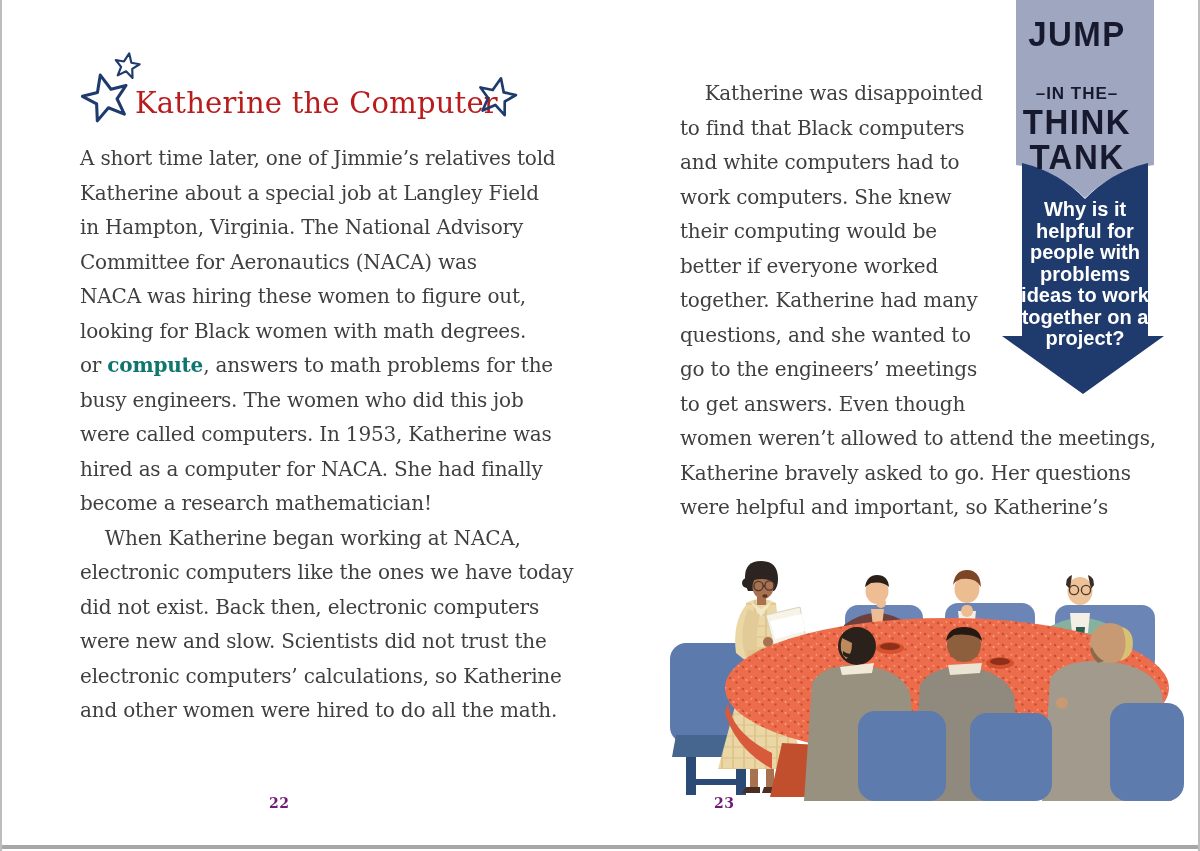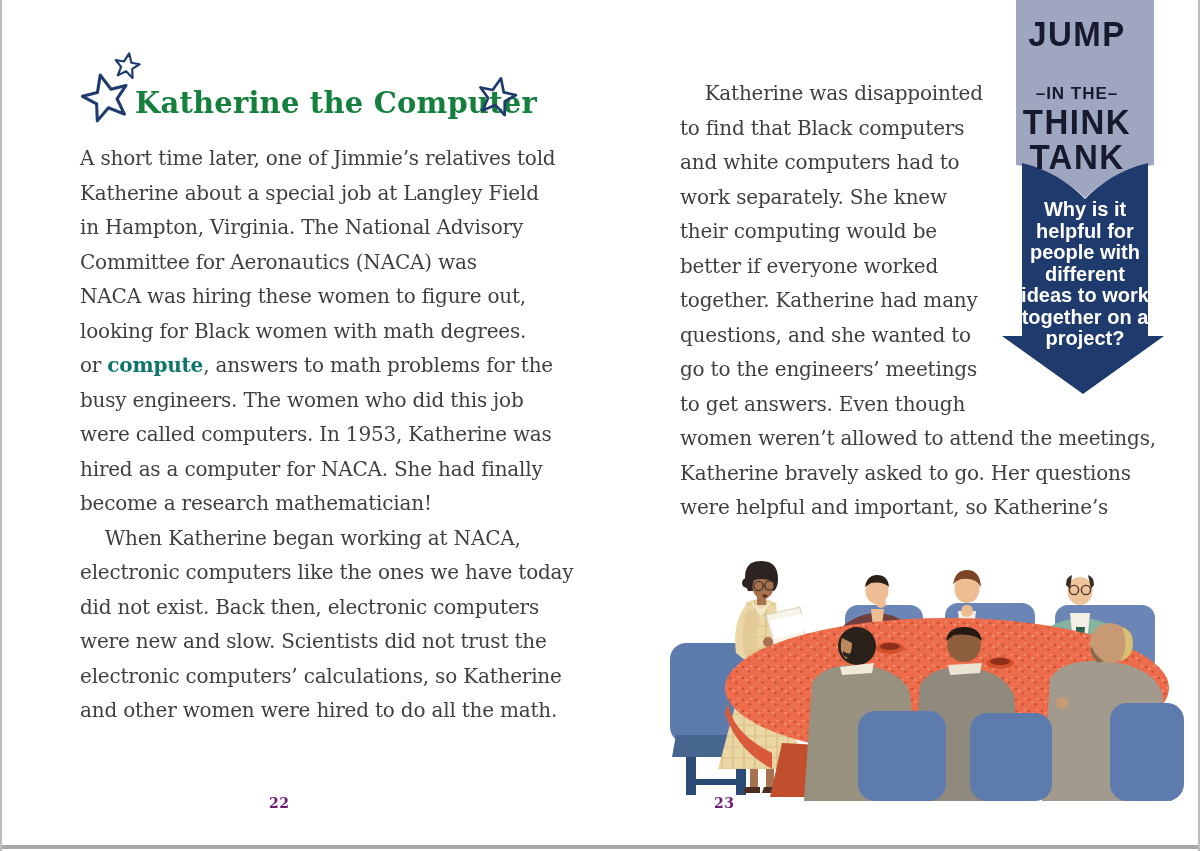--- a/index.html
+++ b/index.html
@@ -7,21 +7,21 @@
     position:relative;width:1200px;height:851px;background:#ffffff;overflow:hidden;
     border-left:2px solid #bdbdbd;border-right:2px solid #bdbdbd;box-sizing:border-box;
     font-family:"DejaVu Serif", serif;
   }
   .bottom-bar{position:absolute;left:0;right:0;bottom:2px;height:4px;background:#a7a7a7;}
 
   
   .title-block{position:absolute;left:78px;top:50px;width:470px;height:80px;}
   .book-title{
     position:absolute;left:55px;top:36px;margin:0;
-    font-size:29px;font-weight:bold;color:#15803d;letter-spacing:0.2px;white-space:nowrap;
+    font-size:29px;font-weight:normal;color:#b91c1c;letter-spacing:0.2px;white-space:nowrap;
   }
   .star{position:absolute;}
 
   
   .text-col{position:absolute;color:#3f3f3f;font-size:20px;letter-spacing:-0.2px;}
   .text-col .tline{white-space:pre;line-height:34.5px;height:34.5px;}
   .text-col .tline b{font-weight:bold;color:#0f766e;}
   .left-col{left:78px;top:141px;width:500px;}
   .right-col{left:678px;top:76px;width:510px;}
 
@@ -87,21 +87,21 @@
       <div class="tline">did not exist. Back then, electronic computers</div>
       <div class="tline">were new and slow. Scientists did not trust the</div>
       <div class="tline">electronic computers’ calculations, so Katherine</div>
       <div class="tline">and other women were hired to do all the math.</div>
     </div>
 
   <div class="text-col right-col">
       <div class="tline">    Katherine was disappointed</div>
       <div class="tline">to find that Black computers</div>
       <div class="tline">and white computers had to</div>
-      <div class="tline">work separately. She knew</div>
+      <div class="tline">work computers. She knew</div>
       <div class="tline">their computing would be</div>
       <div class="tline">better if everyone worked</div>
       <div class="tline">together. Katherine had many</div>
       <div class="tline">questions, and she wanted to</div>
       <div class="tline">go to the engineers’ meetings</div>
       <div class="tline">to get answers. Even though</div>
       <div class="tline">women weren’t allowed to attend the meetings,</div>
       <div class="tline">Katherine bravely asked to go. Her questions</div>
       <div class="tline">were helpful and important, so Katherine’s</div>
     </div>
@@ -116,21 +116,21 @@
     <div class="banner-heading">
       <div class="bh-big">JUMP</div>
       <div class="bh-small">–IN THE–</div>
       <div class="bh-big">THINK</div>
       <div class="bh-big">TANK</div>
     </div>
     <div class="banner-question">
         <div class="tline">Why is it</div>
         <div class="tline">helpful for</div>
         <div class="tline">people with</div>
-        <div class="tline">different</div>
+        <div class="tline">problems</div>
         <div class="tline">ideas to work</div>
         <div class="tline">together on a</div>
         <div class="tline">project?</div>
       </div>
   </div>
 
   <svg class="illustration" role="img" viewBox="0 0 530 258" width="530" height="258" aria-label="Katherine, a Black woman in a tan plaid dress and glasses, stands reading from papers to six men in suits seated around an orange conference table with blue chairs">
     <defs>
       <pattern id="spk" width="13" height="11" patternUnits="userSpaceOnUse">
         <rect width="13" height="11" fill="#ec6c4c"></rect>

